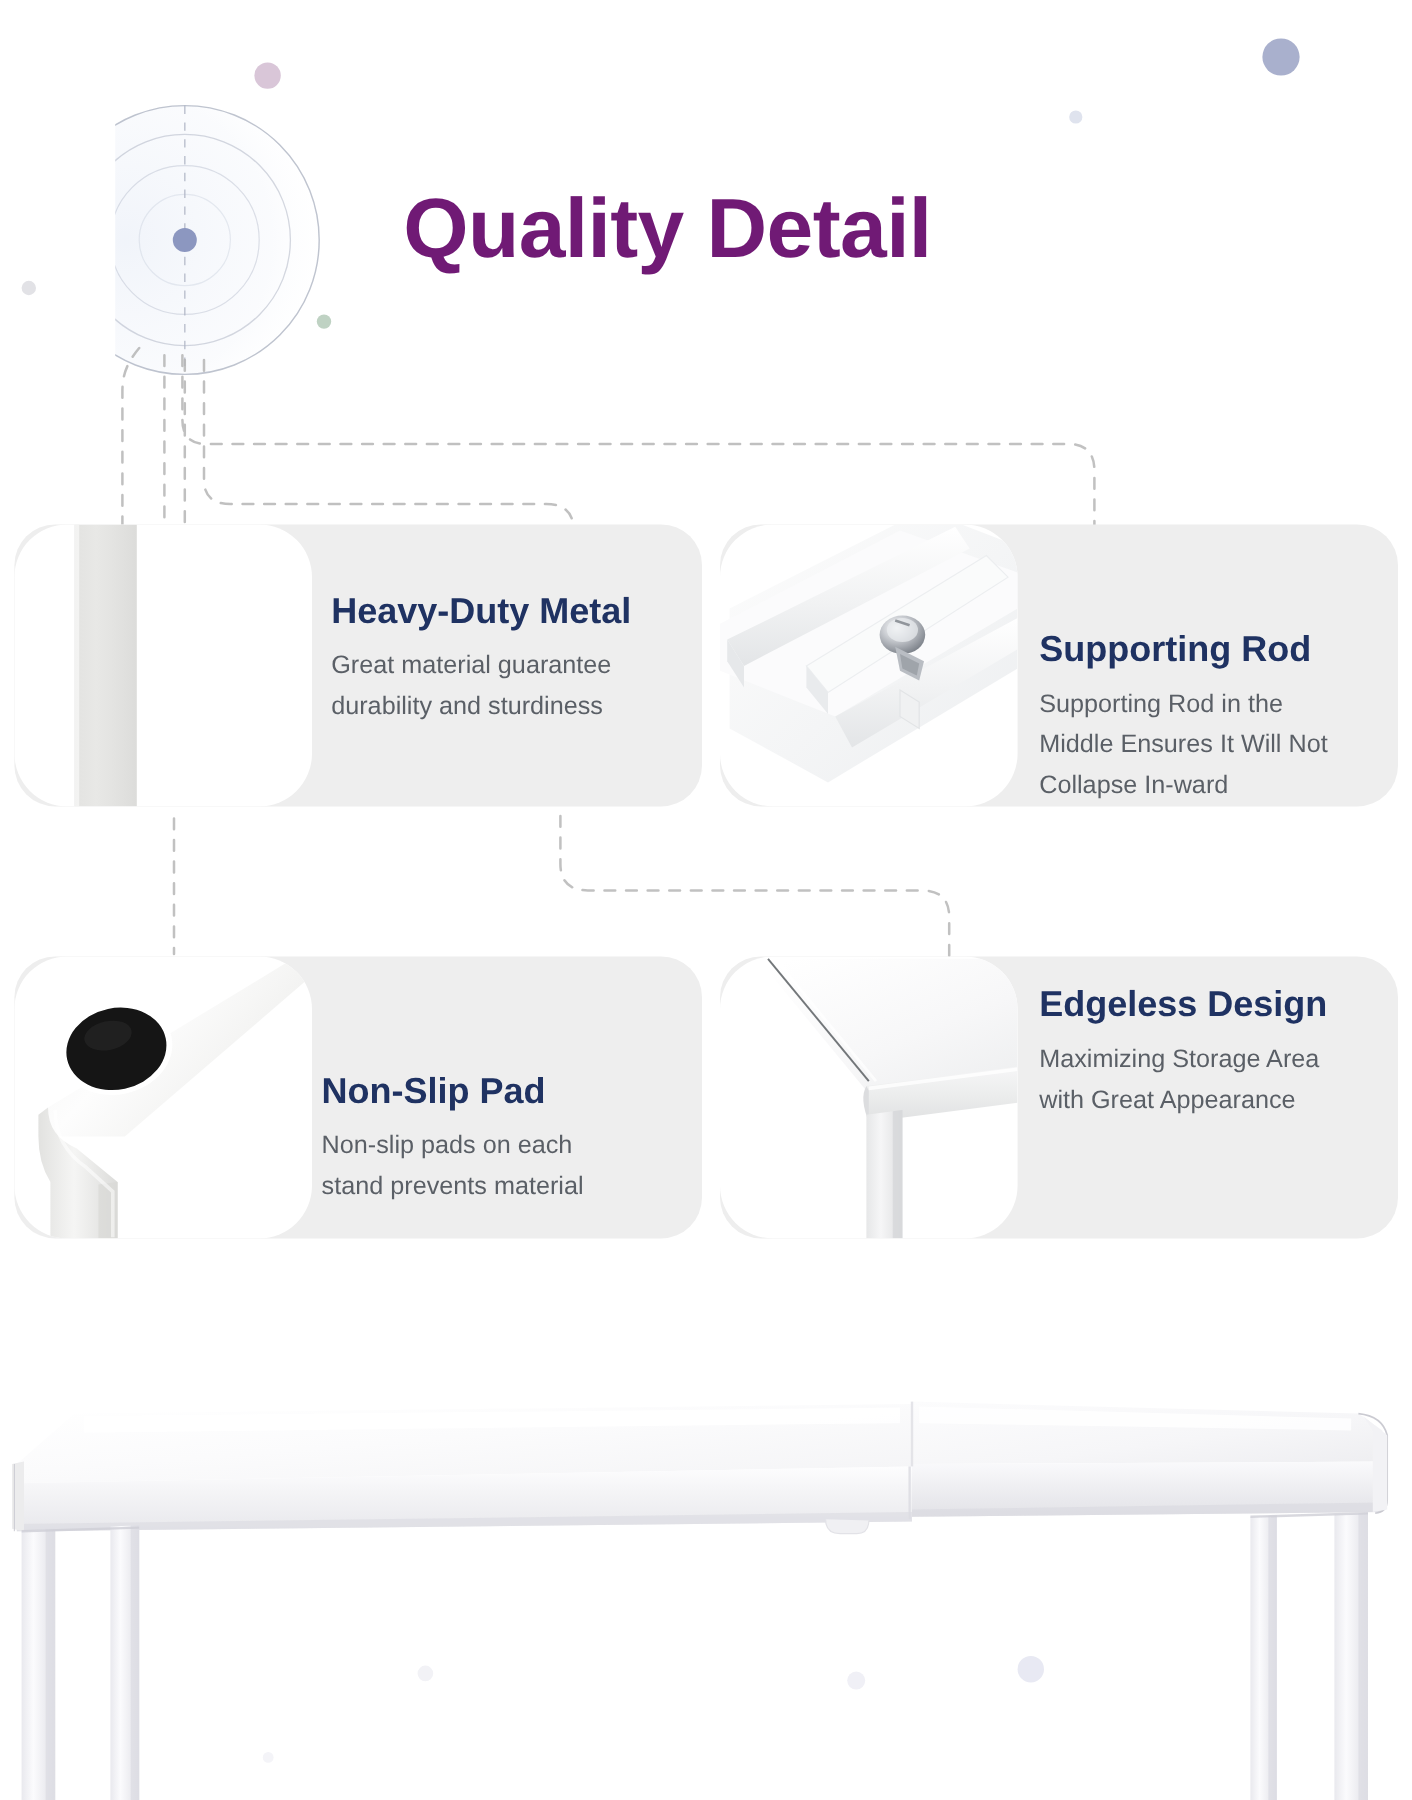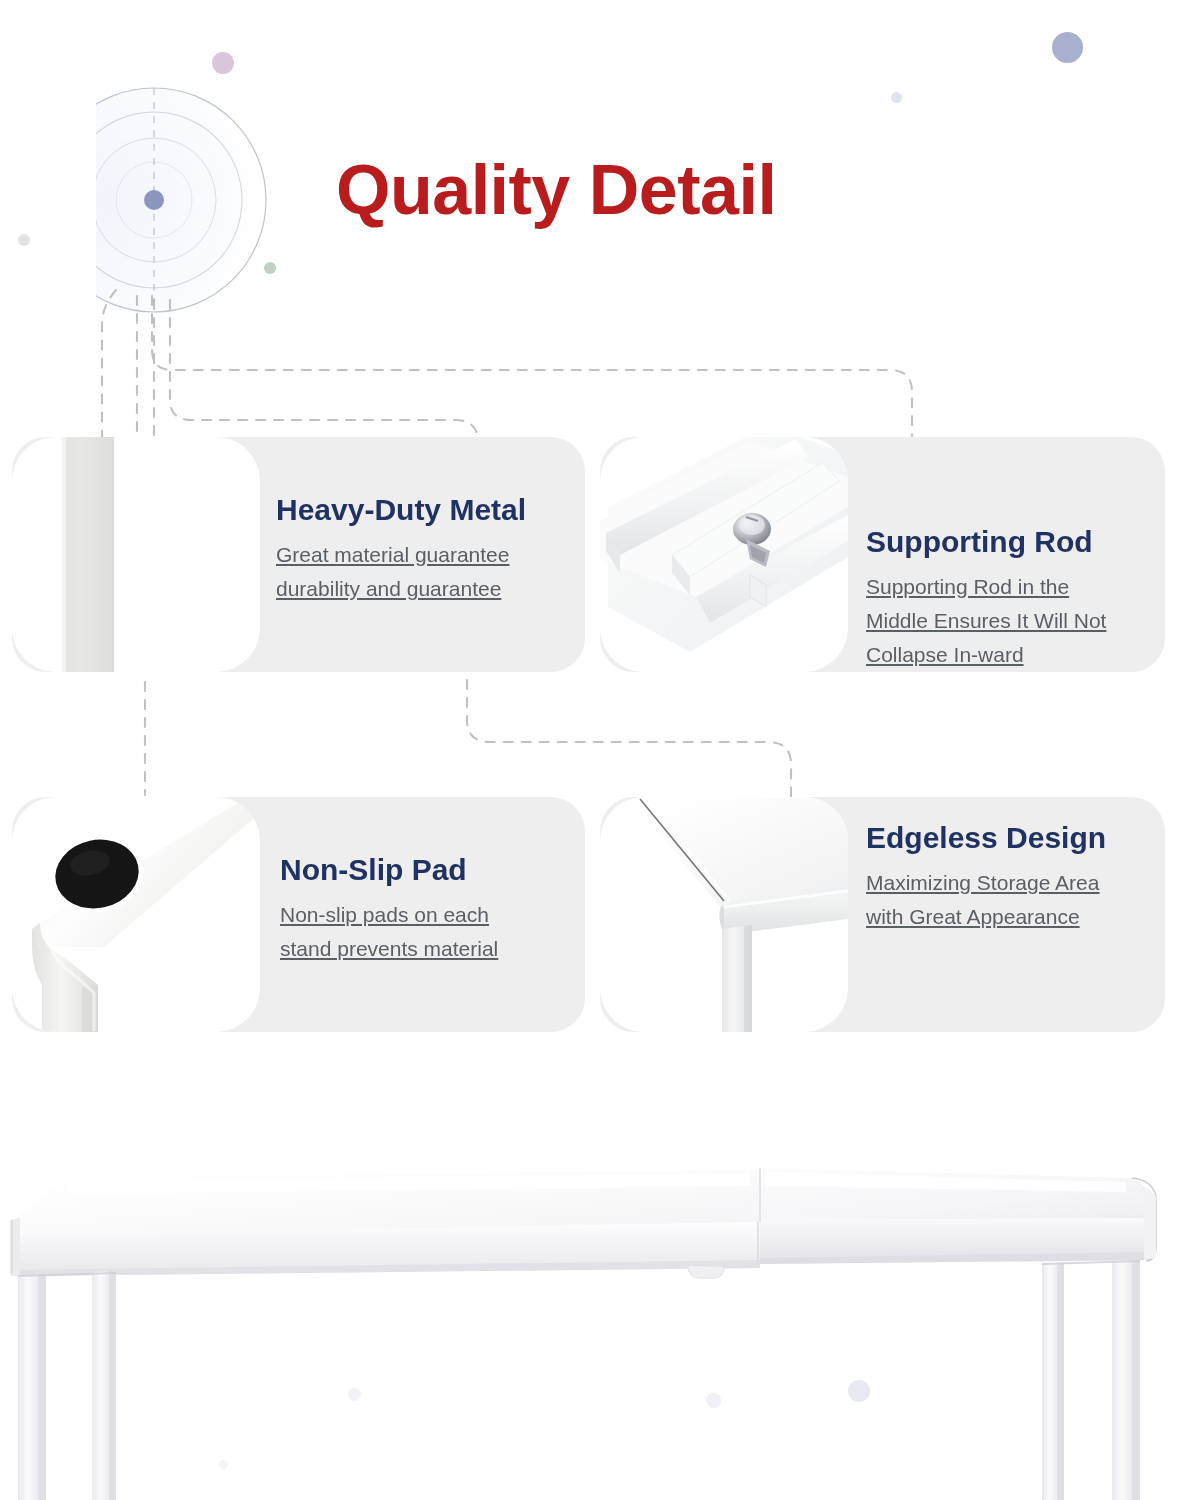--- a/index.html
+++ b/index.html
@@ -28,21 +28,21 @@
   .radar svg { display: block; }
 
   
   .title {
     position: absolute;
     left: 336px;
     top: 150px;
     font-size: 70px;
     font-weight: bold;
     letter-spacing: -0.5px;
-    color: #b91c1c;
+    color: #701a75;
     white-space: nowrap;
   }
 
   
   .connectors {
     position: absolute;
     left: 0; top: 0;
     width: 1177px; height: 1120px;
     pointer-events: none;
   }
@@ -75,35 +75,34 @@
     color: #1f3262;
     line-height: 1.1;
     margin-bottom: 12px;
     white-space: nowrap;
   }
   .card-desc {
     font-size: 21px;
     color: #5a5f66;
     line-height: 1.62;
     font-weight: 300;
-    text-decoration: underline;
   }
 
   
   .card-1 { left: 12px;  top: 437px; width: 573px; height: 235px; }
   .card-2 { left: 600px; top: 437px; width: 565px; height: 235px; align-items: flex-end; }
   .card-3 { left: 12px;  top: 797px; width: 573px; height: 235px; }
   .card-4 { left: 600px; top: 797px; width: 565px; height: 235px; }
 
   .card-1 .card-left, .card-3 .card-left { width: 248px; height: 235px; }
   .card-2 .card-left, .card-4 .card-left { width: 248px; height: 235px; }
 
   .card-1 .card-text { padding-left: 16px; padding-top: 56px; }
   .card-2 .card-text { padding-left: 18px; padding-top: 56px; }
-  .card-3 .card-text { padding-left: 20px; padding-top: 56px; }
+  .card-3 .card-text { padding-left: 8px; padding-top: 56px; margin-top: 40px; }
   .card-4 .card-text { padding-left: 18px; padding-top: 24px; }
 
   .pic { position: absolute; inset: 0; overflow: hidden; }
 
   
   .bar-vert {
     position: absolute;
     left: 50px; top: 0; width: 52px; height: 235px;
     background: linear-gradient(90deg,#e3e3e1 0%, #e8e8e6 35%, #e1e1df 75%, #dcdcda 100%);
   }
@@ -187,21 +186,21 @@
   <div class="card card-1">
     <div class="card-left">
       <div class="pic">
         <div class="bar-vert"></div>
       </div>
     </div>
     <div class="card-text">
       <div class="card-title">Heavy-Duty Metal</div>
       <div class="card-desc">
         <div>Great material guarantee</div>
-        <div>durability and guarantee</div>
+        <div>durability and sturdiness</div>
       </div>
     </div>
   </div>
 
   <div class="card card-2">
     <div class="card-left">
       <div class="rod-wrap">
         <svg width="248" height="235" viewBox="0 0 248 235" xmlns="http://www.w3.org/2000/svg">
           <defs>
             <linearGradient id="panelg" x1="0" y1="0" x2="1" y2="1">

